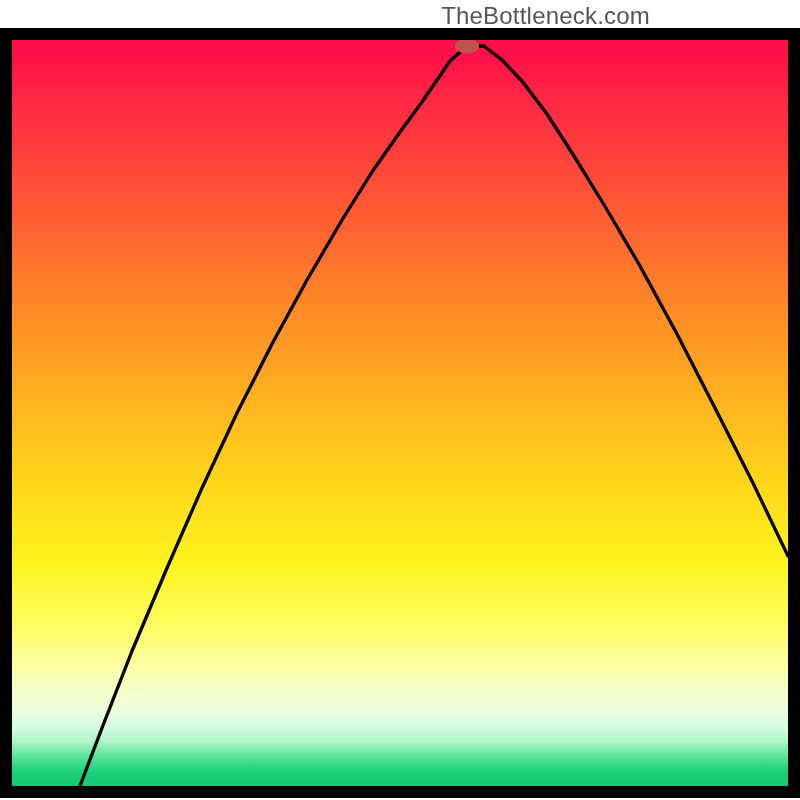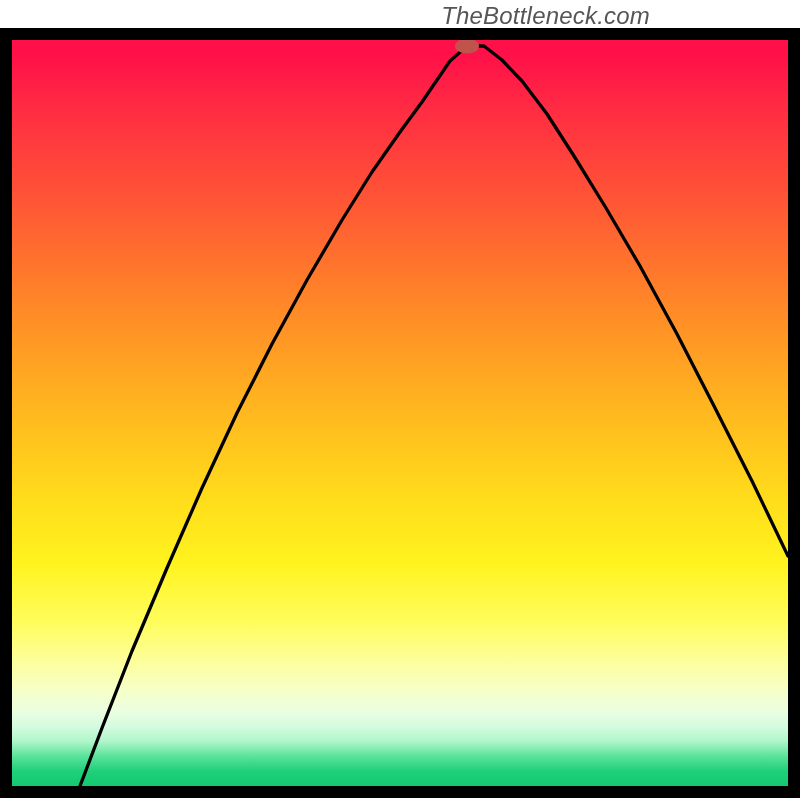--- a/index.html
+++ b/index.html
@@ -1,17 +1,17 @@
 <!DOCTYPE html>
 <html><head>
 <meta charset="utf-8">
 <style>
   * { margin: 0; padding: 0; box-sizing: border-box; }
   html, body { width: 800px; height: 800px; background: #fff; }
-  .wrap { position: relative; width: 660px; height: 800px; font-style: italic; }
+  .wrap { position: relative; width: 660px; height: 800px; }
   .watermark {
     position: absolute;
     top: 2px;
     right: 10px;
     font-family: Arial, Helvetica, sans-serif;
     font-size: 24px;
     font-weight: 500;
     color: #565656;
     letter-spacing: 0.2px;
     z-index: 10;

